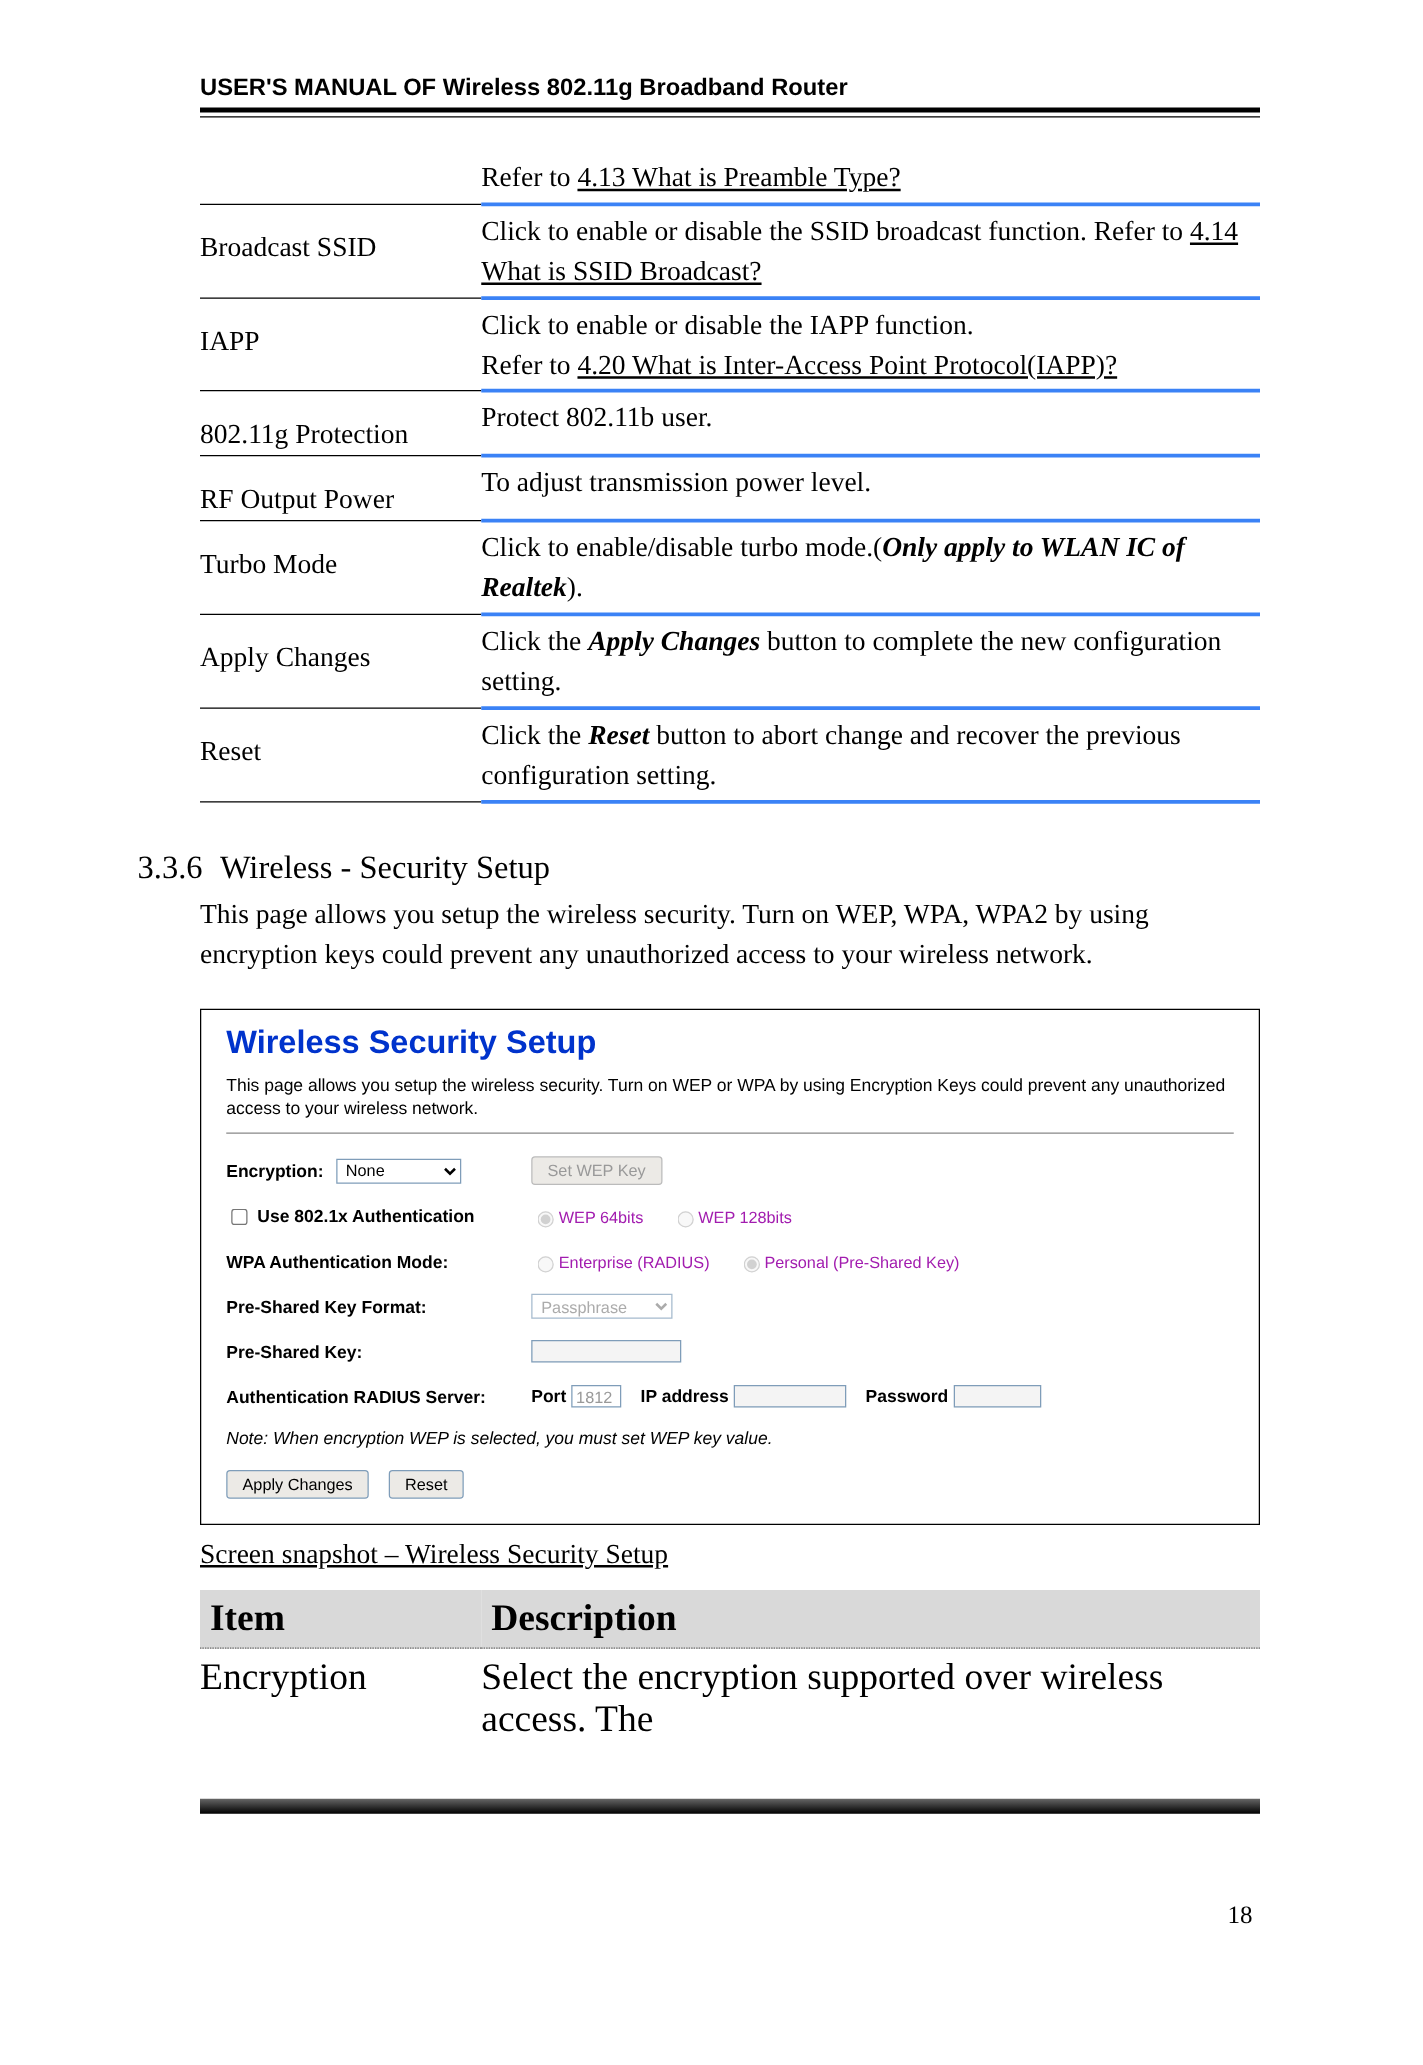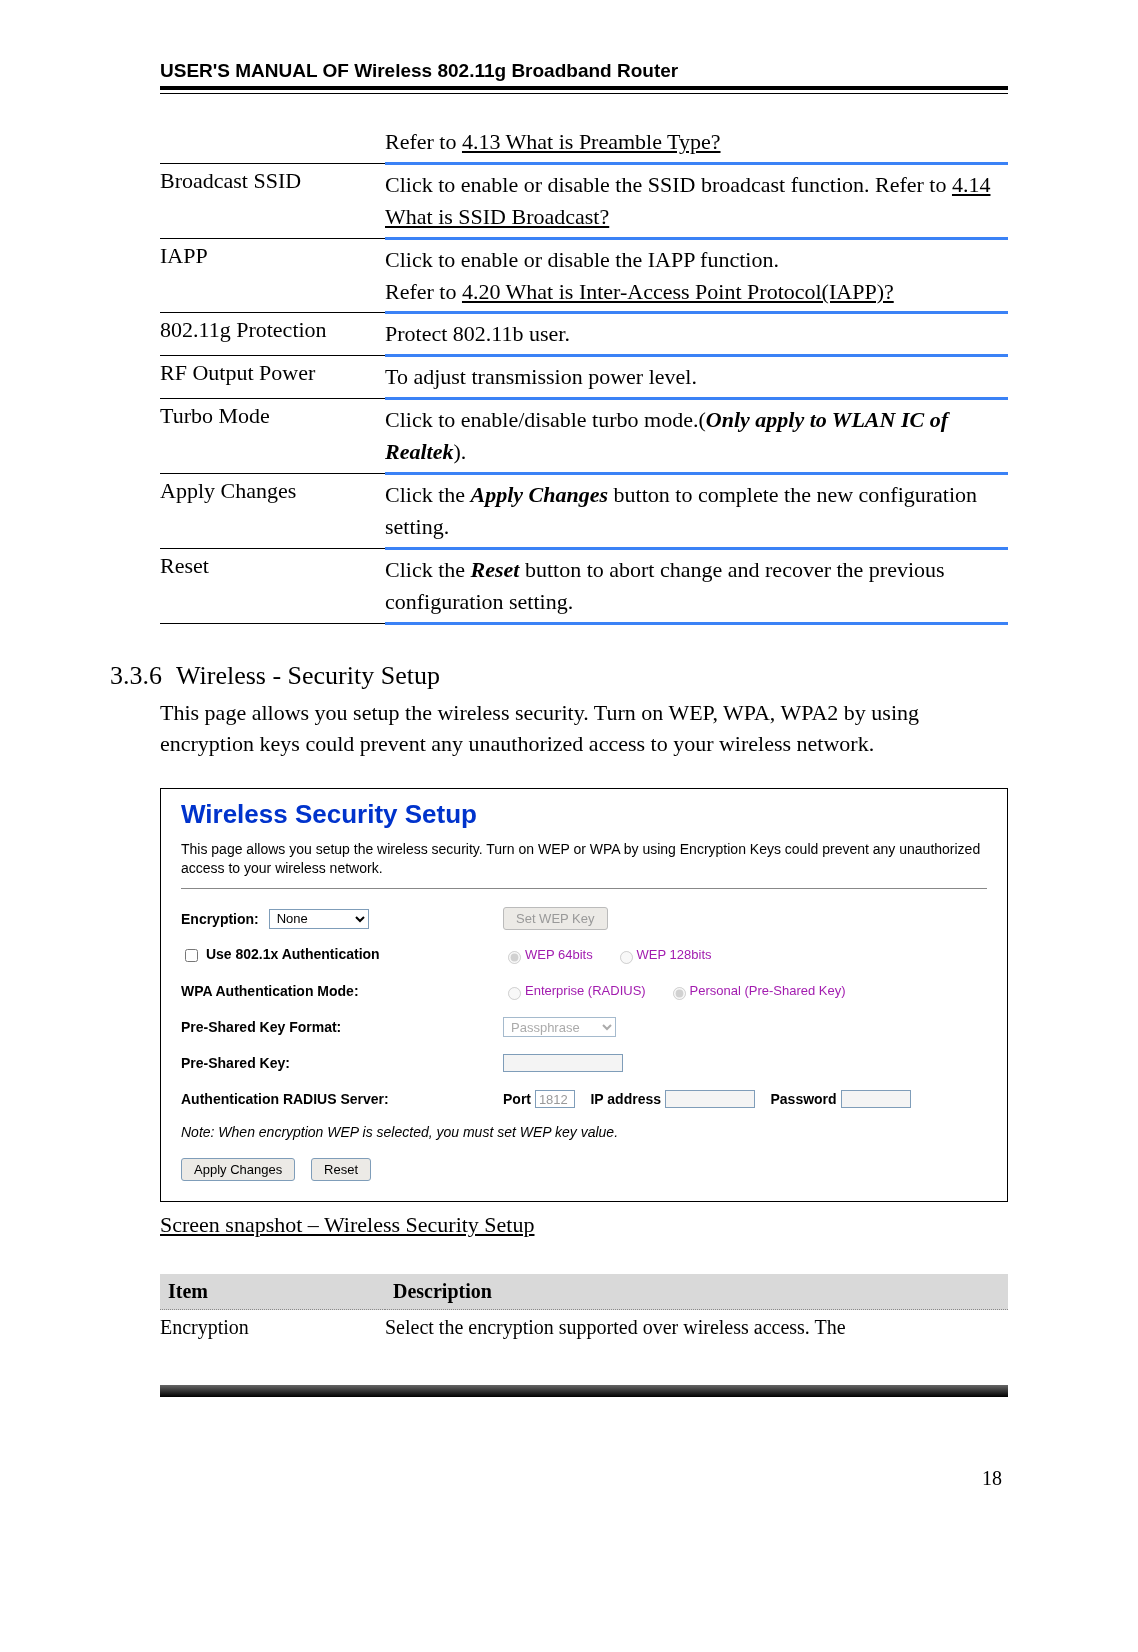--- a/index.html
+++ b/index.html
@@ -29,21 +29,21 @@
   }
   .def-table {
     width: 100%;
     border-collapse: collapse;
     font-size: 22px;
     margin-bottom: 36px;
   }
   .def-table td.term {
     width: 225px;
     vertical-align: top;
-    padding: 4px 0 4px 0;
+    padding: 21px 0 4px 0;
     border-bottom: 1px solid #000;
   }
   .def-table td.desc {
     vertical-align: top;
     padding: 4px 0 4px 0;
     border-bottom: 3px solid #3b82f6;
     line-height: 1.45;
   }
   .u { text-decoration: underline; }
   .bi { font-style: italic; font-weight: bold; }
@@ -86,21 +86,21 @@
     border-top: 1px solid #888;
     margin: 10px 0 18px 0;
   }
   .form-row {
     display: flex;
     align-items: center;
     margin-bottom: 14px;
     min-height: 22px;
   }
   .form-label {
-    width: 322px;
+    width: 244px;
     font-weight: bold;
     font-size: 14px;
   }
   .select {
     border: 1px solid #7f9db9;
     background: #fff;
     height: 20px;
     padding: 0 3px;
     font-size: 13px;
     font-family: Arial, sans-serif;
@@ -146,22 +146,22 @@
   .btn-row .btn { margin-right: 12px; }
   .caption {
     font-size: 22px;
     text-decoration: underline;
     margin-top: 10px;
     font-family: "Times New Roman", serif;
   }
   .desc-table {
     width: 100%;
     border-collapse: collapse;
-    margin-top: 36px;
-    font-size: 20px;
+    margin-top: 16px;
+    font-size: 30px;
   }
   .desc-table th {
     background: #d9d9d9;
     font-weight: bold;
     text-align: left;
     padding: 6px 8px;
     border-bottom: 1px dotted #888;
   }
   .desc-table th.col1 { width: 225px; }
   .desc-table td {

